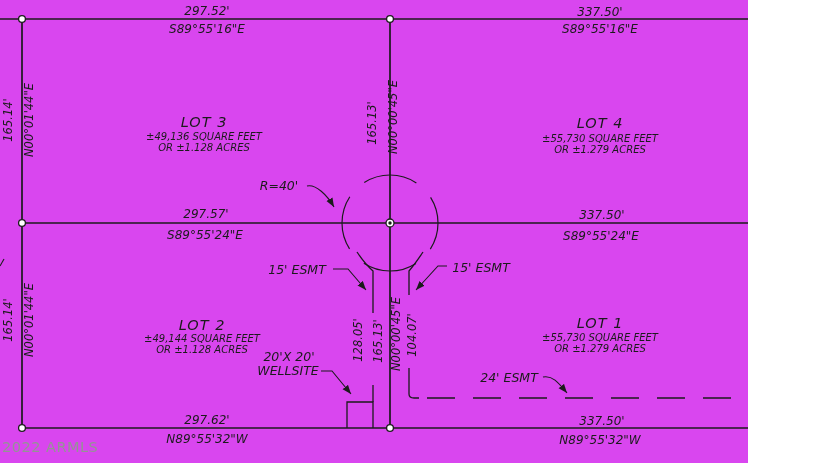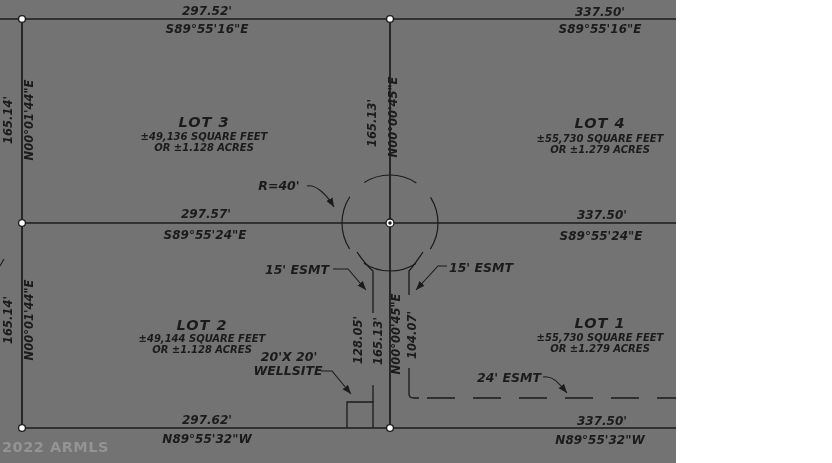--- a/index.html
+++ b/index.html
@@ -1,17 +1,17 @@
 <!DOCTYPE html>
 <html><head>
 <meta charset="utf-8">
 <style>
   html,body{margin:0;padding:0;background:#ffffff;}
-  .plat-wrap{width:676px;height:463px;background:#737373;position:relative;overflow:hidden;
-             font-family:"DejaVu Sans", sans-serif;font-weight:bold;}
+  .plat-wrap{width:748px;height:463px;background:#d946ef;position:relative;overflow:hidden;
+             font-family:"DejaVu Sans", sans-serif;}
   svg{display:block;}
   svg text{font-family:"DejaVu Sans", sans-serif;font-style:italic;fill:#1b1b1b;}
   .t-dim{font-size:12px;}
   .t-rot{font-size:11.5px;}
   .t-lot-title{font-size:14.5px;letter-spacing:1px;}
   .t-lot-sub{font-size:10px;}
   .t-note{font-size:12.5px;}
   .t-parcel{font-size:12.5px;font-style:normal;}
   .t-watermark{font-size:14.5px;font-style:normal;fill:#949494;letter-spacing:0.5px;}
   .ln{stroke:#1b1b1b;fill:none;}

